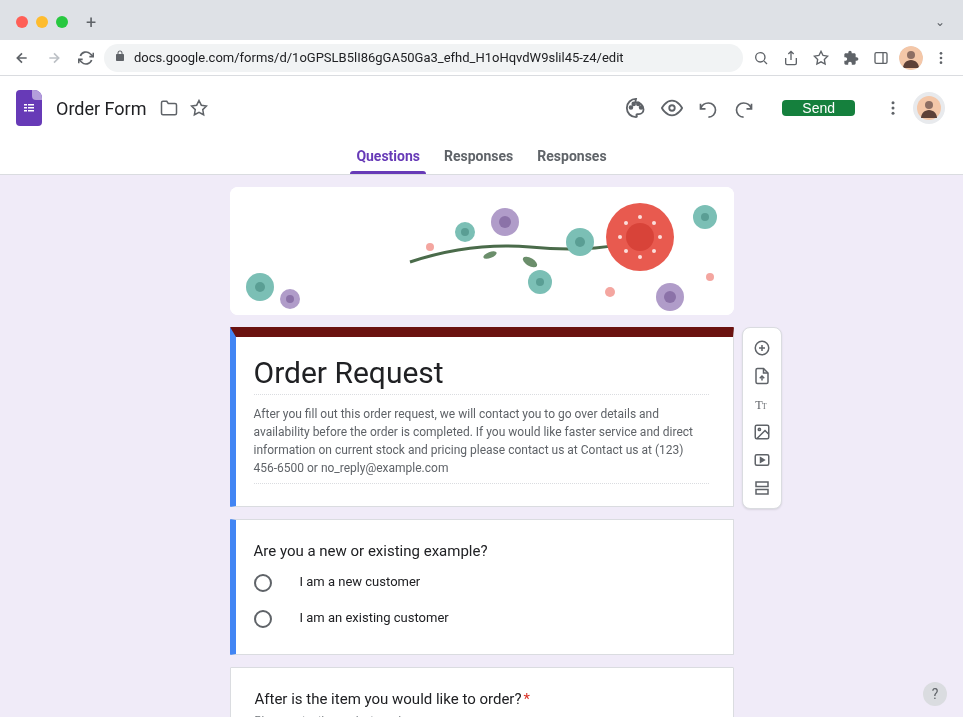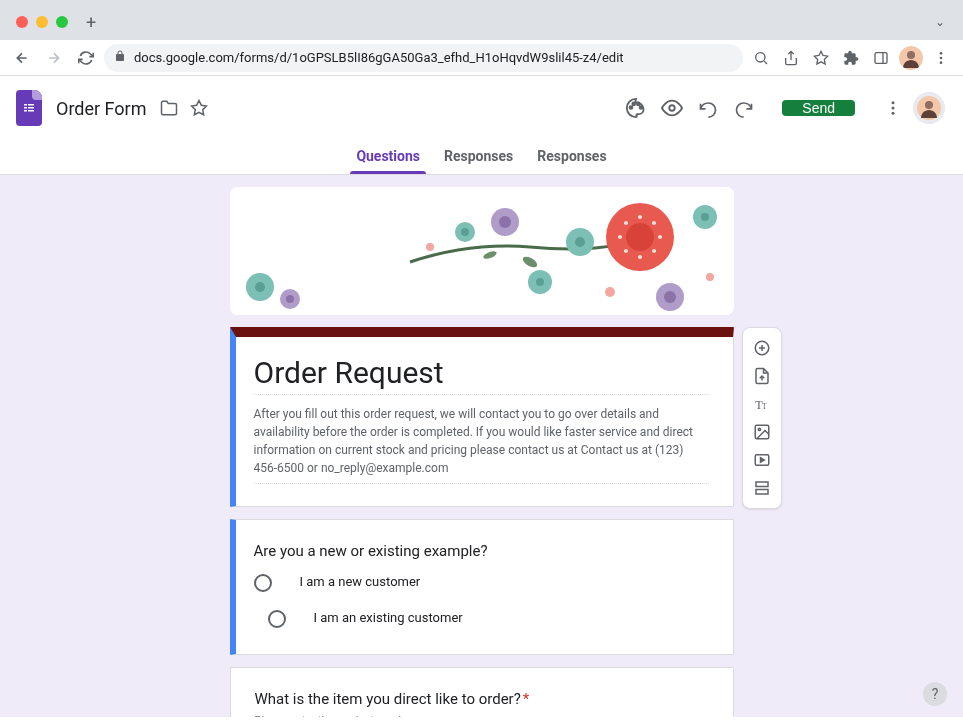--- a/index.html
+++ b/index.html
@@ -62,21 +62,21 @@
 .card { background: #fff; border-radius: 1px; margin-top: 12px; padding: 22px 24px; position: relative; border: 1px solid #dadce0; }
 .card.title-card { border-top: 10px solid #6b1210; padding-top: 18px; }
 .card.active-card { border-left: 6px solid #4285f4; padding-left: 18px; }
 .form-title { font-size: 30px; font-weight: 400; color: #202124; margin-bottom: 10px; border-bottom: 1px dotted #dadce0; padding-bottom: 4px; }
 .form-desc { font-size: 12px; color: #5f6368; line-height: 1.5; border-bottom: 1px dotted #dadce0; padding-bottom: 6px; }
 
 .q-title { font-size: 15px; color: #202124; margin-bottom: 14px; }
 .q-help { font-size: 11px; color: #70757a; margin-top: -8px; margin-bottom: 18px; }
 .req-star { color: #d93025; margin-left: 2px; }
 .radio-opt { display: flex; align-items: flex-start; gap: 28px; margin-bottom: 18px; font-size: 13px; color: #202124; }
-.radio-opt:last-child { margin-bottom: 4px; margin-left: 14px; }
+.radio-opt:last-child { margin-bottom: 4px; }
 .radio-circle { width: 18px; height: 18px; border: 2px solid #5f6368; border-radius: 50%; }
 
 
 .side-tools { position: absolute; top: 140px; right: -48px; width: 40px; background: #fff; border: 1px solid #dadce0; border-radius: 8px; display: flex; flex-direction: column; align-items: center; padding: 6px 0; box-shadow: 0 1px 2px rgba(0,0,0,.1); }
 .st-btn { width: 36px; height: 28px; display: flex; align-items: center; justify-content: center; color: #5f6368; cursor: pointer; }
 .st-btn svg { width: 18px; height: 18px; }
 
 .help-fab { position: fixed; bottom: 14px; right: 16px; width: 24px; height: 24px; border-radius: 50%; background: #dadce0; color: #5f6368; display: flex; align-items: center; justify-content: center; font-size: 14px; cursor: pointer; }
 </style>
 </head>
@@ -318,21 +318,21 @@
         <span>I am a new customer</span>
       </div>
       <div class="radio-opt">
         <div class="radio-circle"></div>
         <span>I am an existing customer</span>
       </div>
     </div>
 
     <div class="card">
       <div class="q-title">
-        <span>What is the item you direct like to order?</span><span class="req-star">*</span>
+        <span>After is the item you would like to order?</span><span class="req-star">*</span>
       </div>
       <div class="q-help">Please enter the product number</div>
 
     </div>
 
     <div class="side-tools">
       <div class="st-btn">
           <svg viewBox="0 0 24 24" fill="none" stroke="currentColor" stroke-width="2">
             <circle cx="12" cy="12" r="9"></circle>
             <line x1="12" y1="8" x2="12" y2="16"></line>

